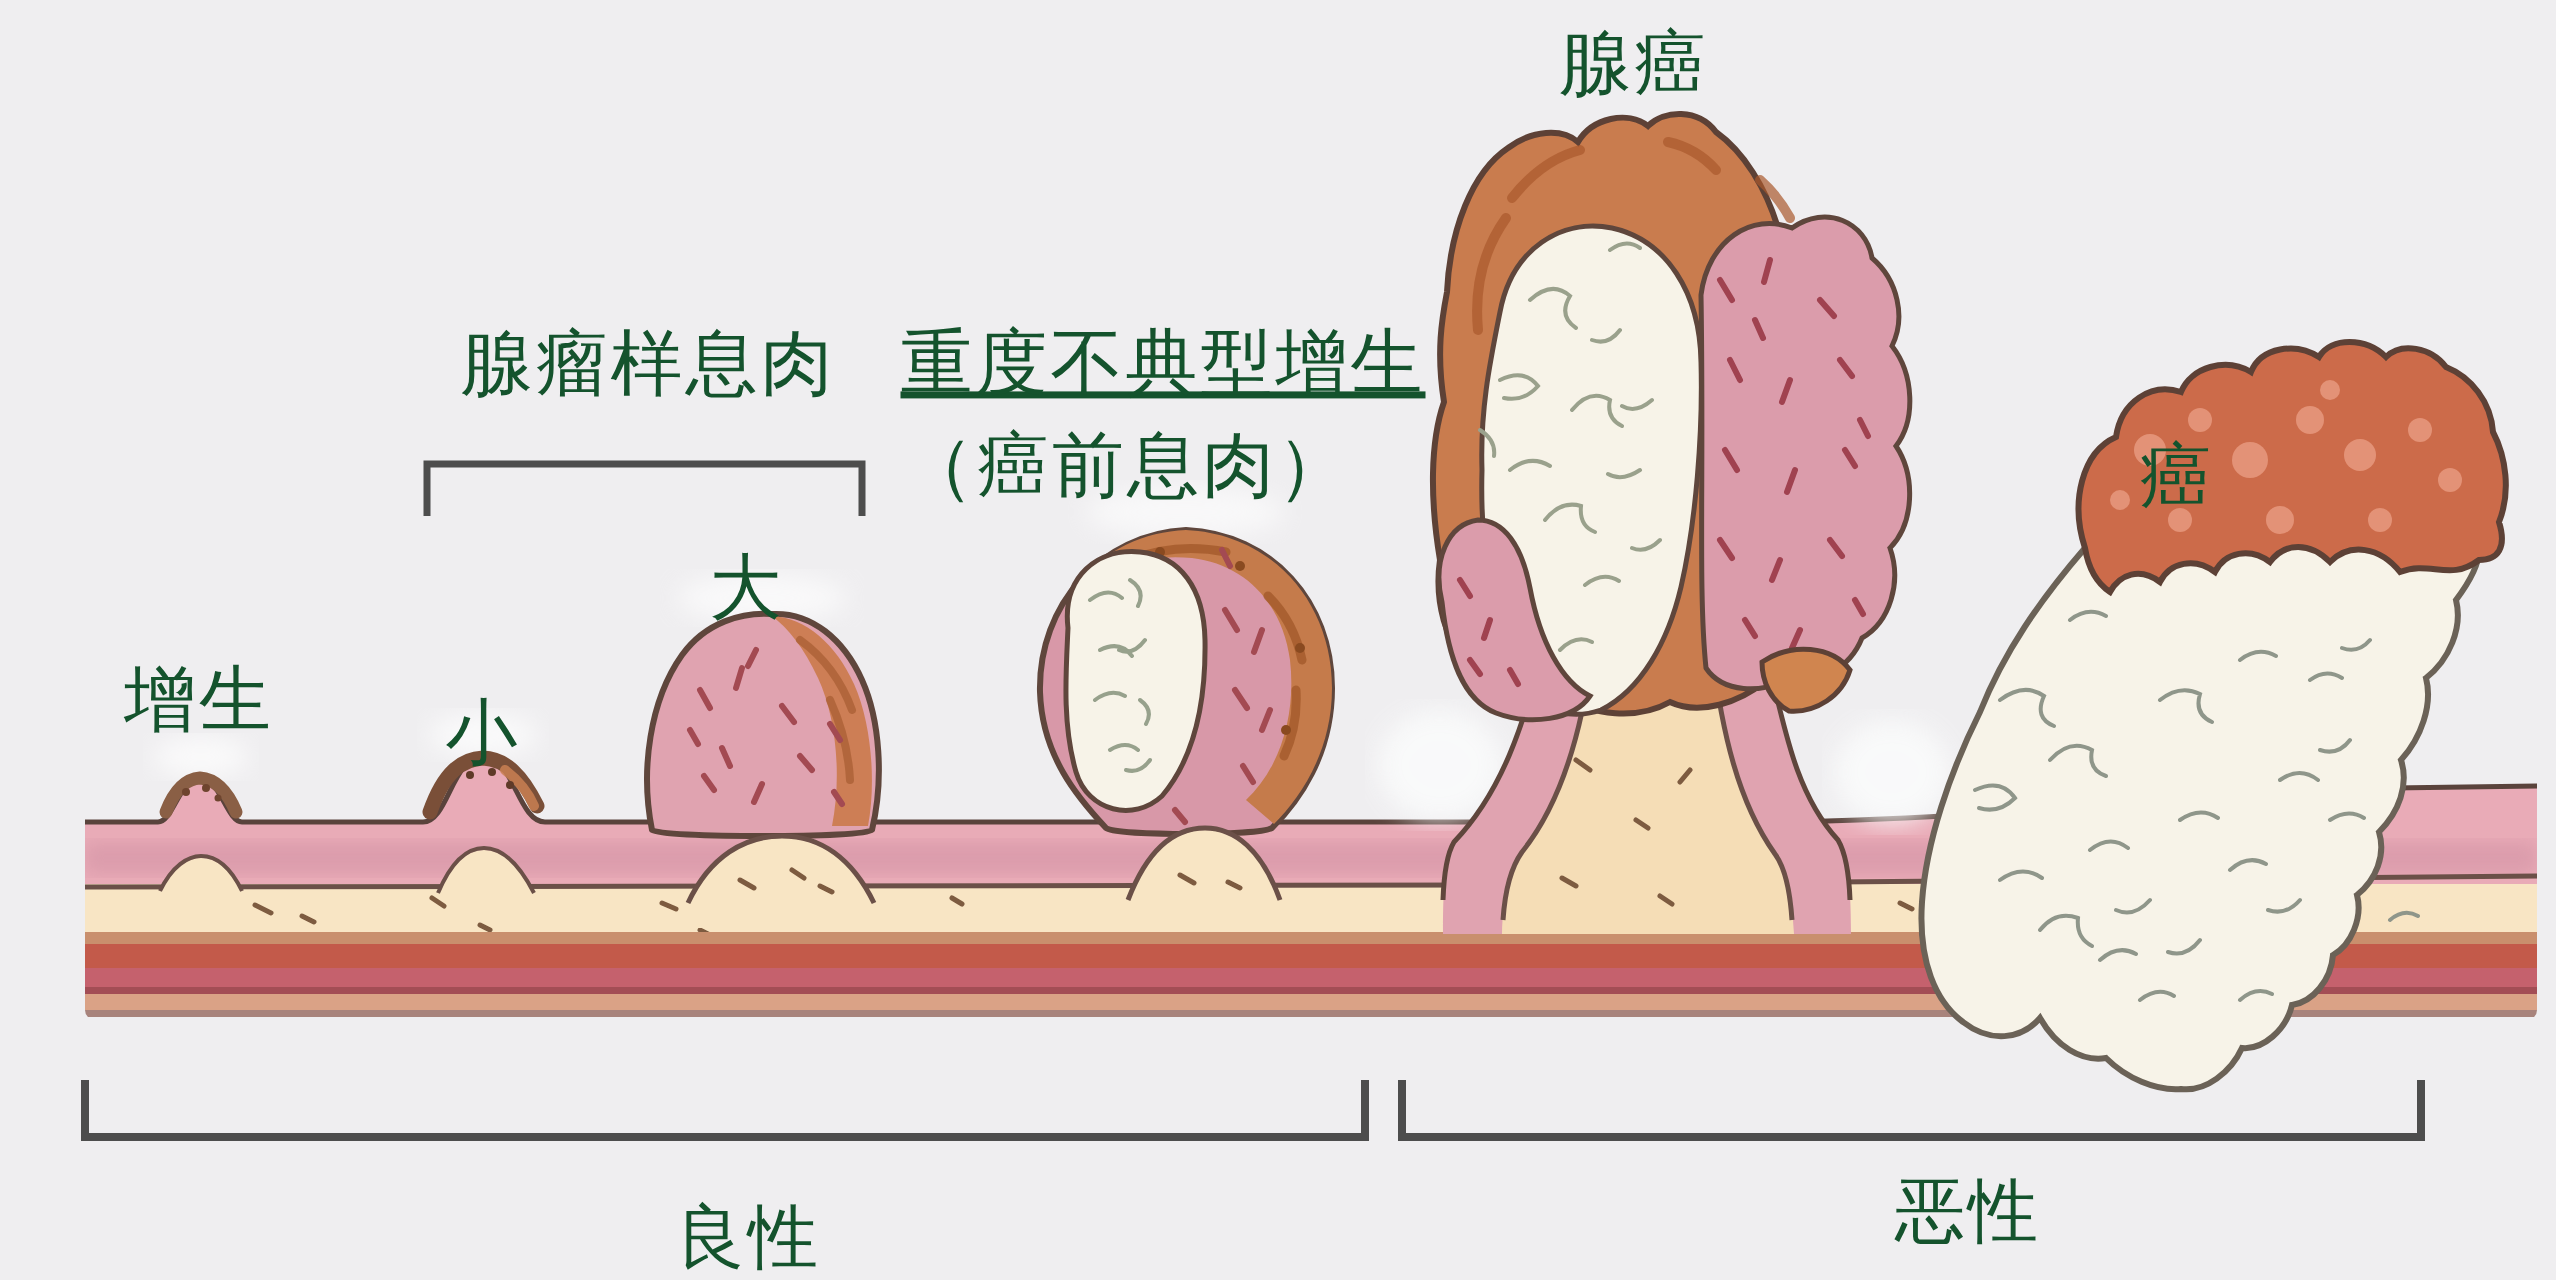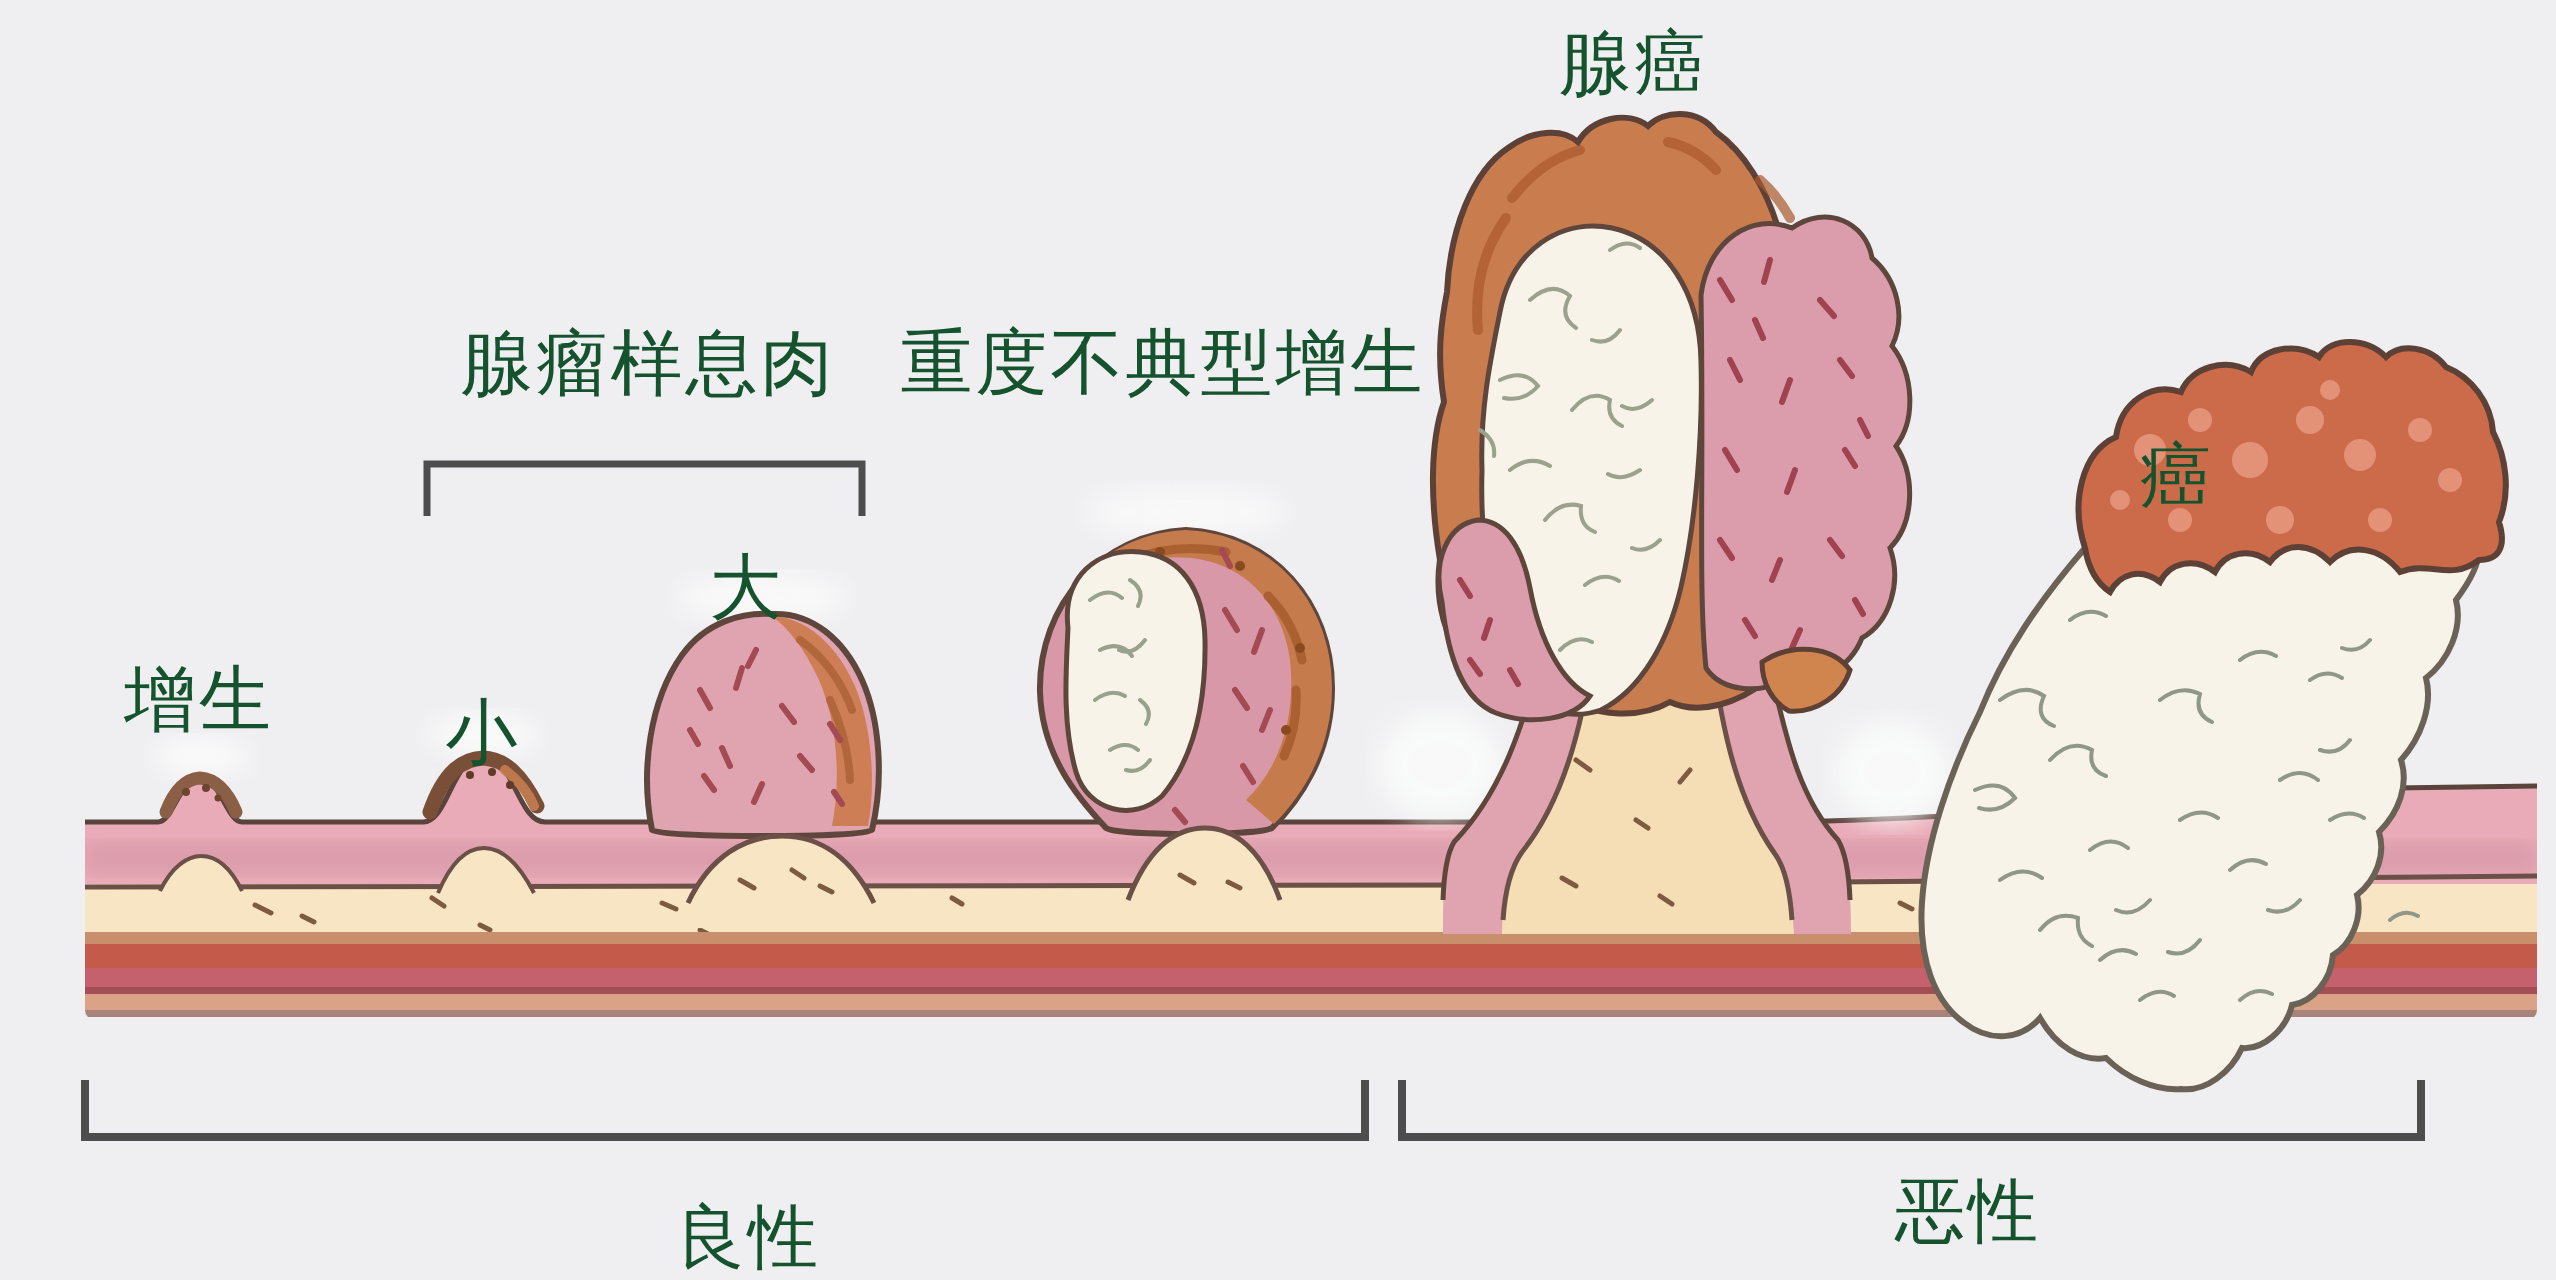--- a/index.html
+++ b/index.html
@@ -214,19 +214,20 @@
 
   <path d="M427,516 L427,464 L862,464 L862,516" fill="none" stroke="#4d4d4d" stroke-width="7"></path>
   <path d="M85,1080 L85,1137 L1365,1137 L1365,1080" fill="none" stroke="#4d4d4d" stroke-width="8"></path>
   <path d="M1402,1080 L1402,1137 L2421,1137 L2421,1080" fill="none" stroke="#4d4d4d" stroke-width="8"></path>
 </svg>
 
 <div class="lbl" style="left:199px;top:700px;">增生</div>
 <div class="lbl" style="left:648px;top:364px;">腺瘤样息肉</div>
 <div class="lbl" style="left:483px;top:733px;">小</div>
 <div class="lbl" style="left:747px;top:588px;">大</div>
-<div class="lbl" style="left:1163px;top:363px;">重度不典型增生</div>
+<div class="lbl" style="left:1163px;top:363px;text-decoration:underline;">重度不典型增生</div>
+<div class="lbl" style="left:1127px;top:466px;">（癌前息肉）</div>
 <div class="lbl" style="left:1634px;top:64px;">腺癌</div>
 <div class="lbl" style="left:2177px;top:477px;">癌</div>
 <div class="lbl small-size" style="left:748px;top:1211px;margin-top:26px;">良性</div>
 <div class="lbl small-size" style="left:1968px;top:1211px;">恶性</div>
 
 </div>
 
 </body></html>

